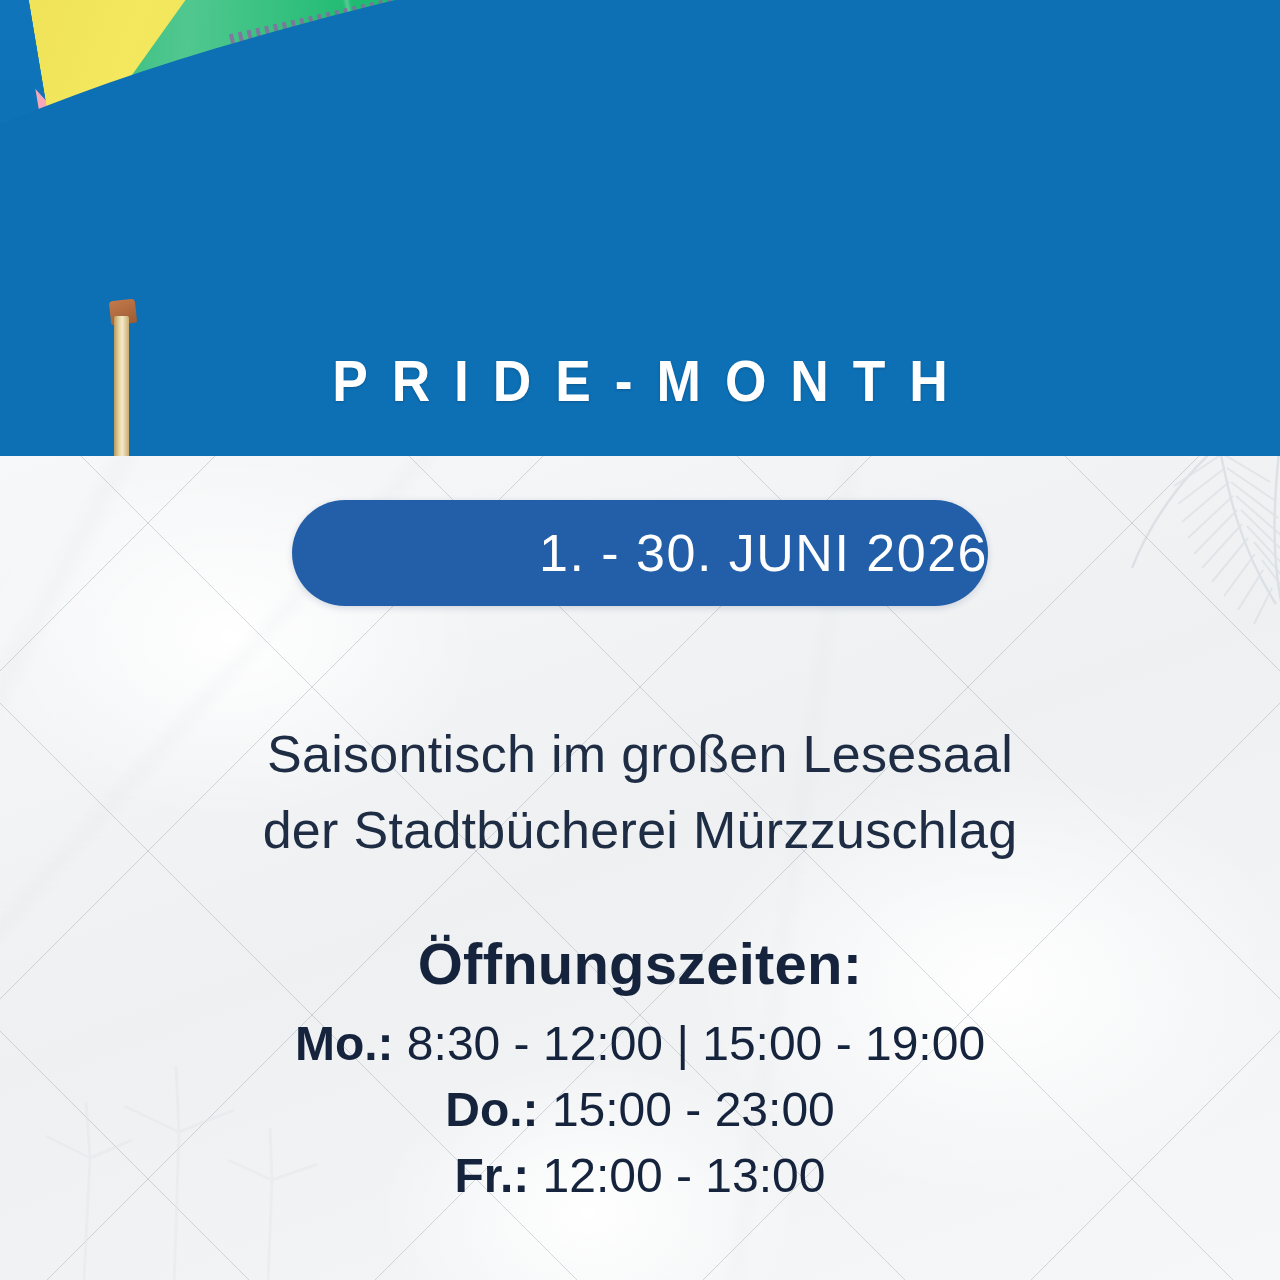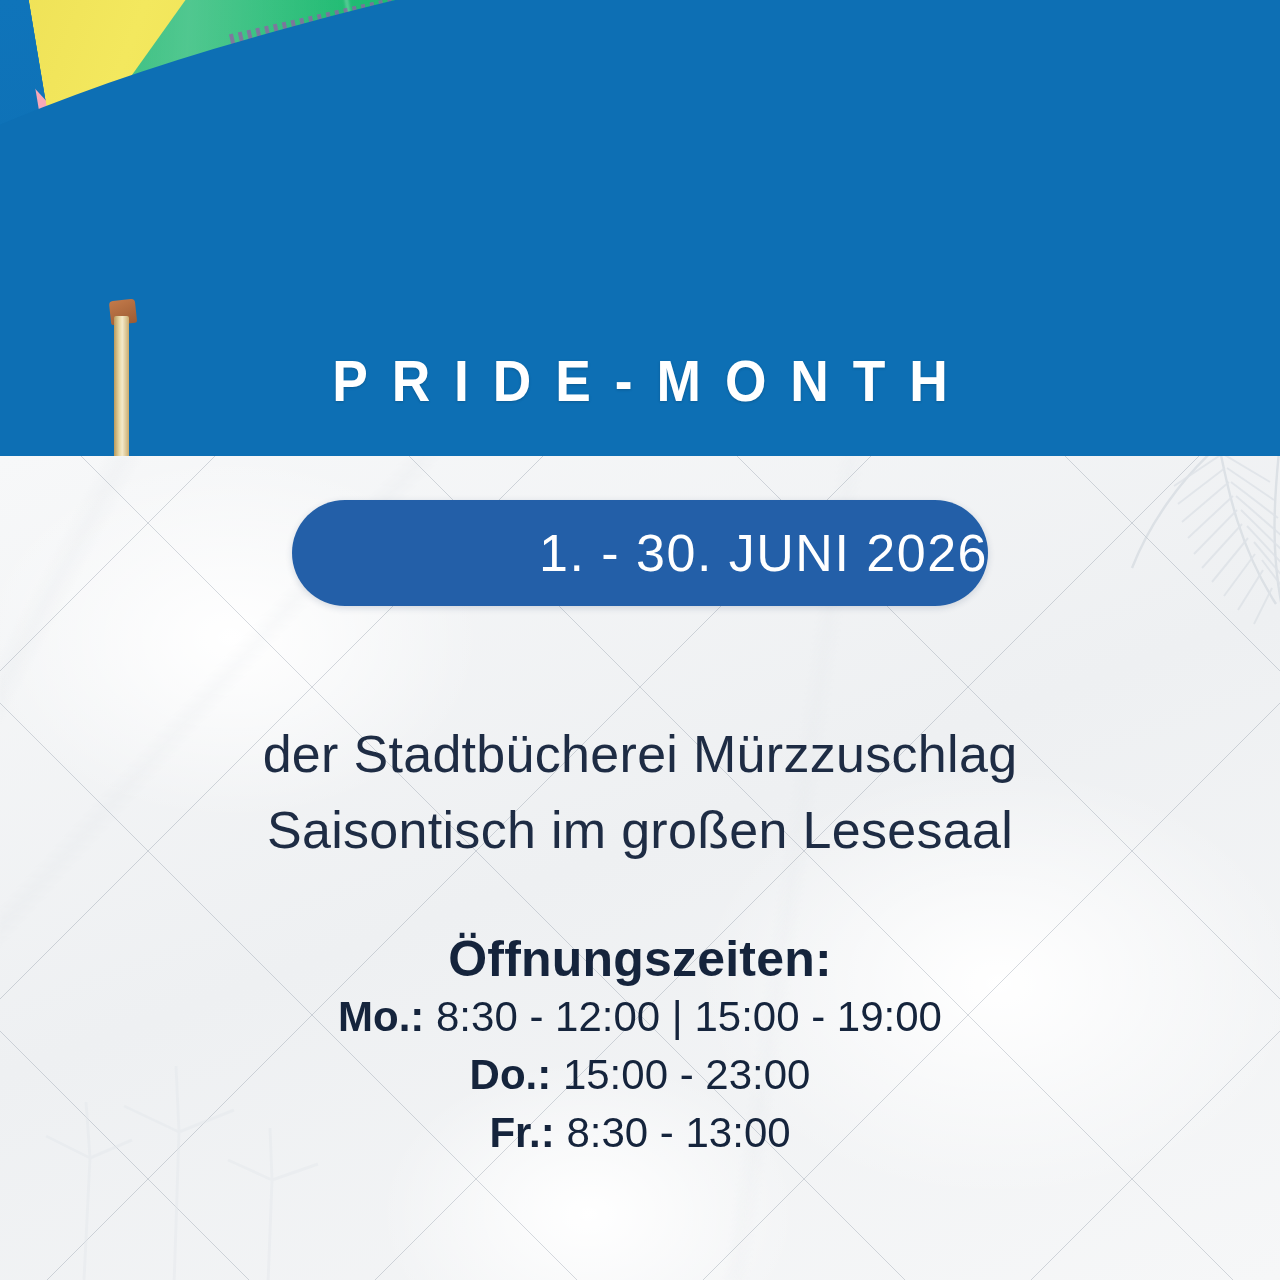--- a/index.html
+++ b/index.html
@@ -214,26 +214,27 @@
   
   .hours {
     position: absolute;
     left: 0; top: 930px;
     width: 1280px;
     text-align: center;
     color: #15243c;
     z-index: 4;
   }
   .hours .h-title {
-    font-size: 50px;
+    font-size: 58px;
     font-weight: 700;
     letter-spacing: .2px;
+    margin-bottom: 14px;
   }
   .hours .h-row {
-    font-size: 42px;
+    font-size: 48px;
     font-weight: 400;
     line-height: 1.38;
     white-space: nowrap;
   }
   .hours .h-row b { font-weight: 700; }
 </style>
 </head>
 <body>
 
 <div id="poster">
@@ -333,33 +334,33 @@
       </svg>
     </div>
 
   </div>
 
   <div class="datepill">
     <span>1. - 30. JUNI 2026</span>
   </div>
 
   <div class="headline">
+    <div>Saisontisch im großen Lesesaal</div>
     <div>der Stadtbücherei Mürzzuschlag</div>
-    <div>Saisontisch im großen Lesesaal</div>
   </div>
 
   <div class="hours">
     <div class="h-title">Öffnungszeiten:</div>
     <div class="h-row">
       <b>Mo.:</b>
       <span>8:30 - 12:00 | 15:00 - 19:00</span>
     </div>
     <div class="h-row">
       <b>Do.:</b>
       <span>15:00 - 23:00</span>
     </div>
     <div class="h-row">
       <b>Fr.:</b>
-      <span>8:30 - 13:00</span>
+      <span>12:00 - 13:00</span>
     </div>
   </div>
 
 </div>
 
 </body></html>

